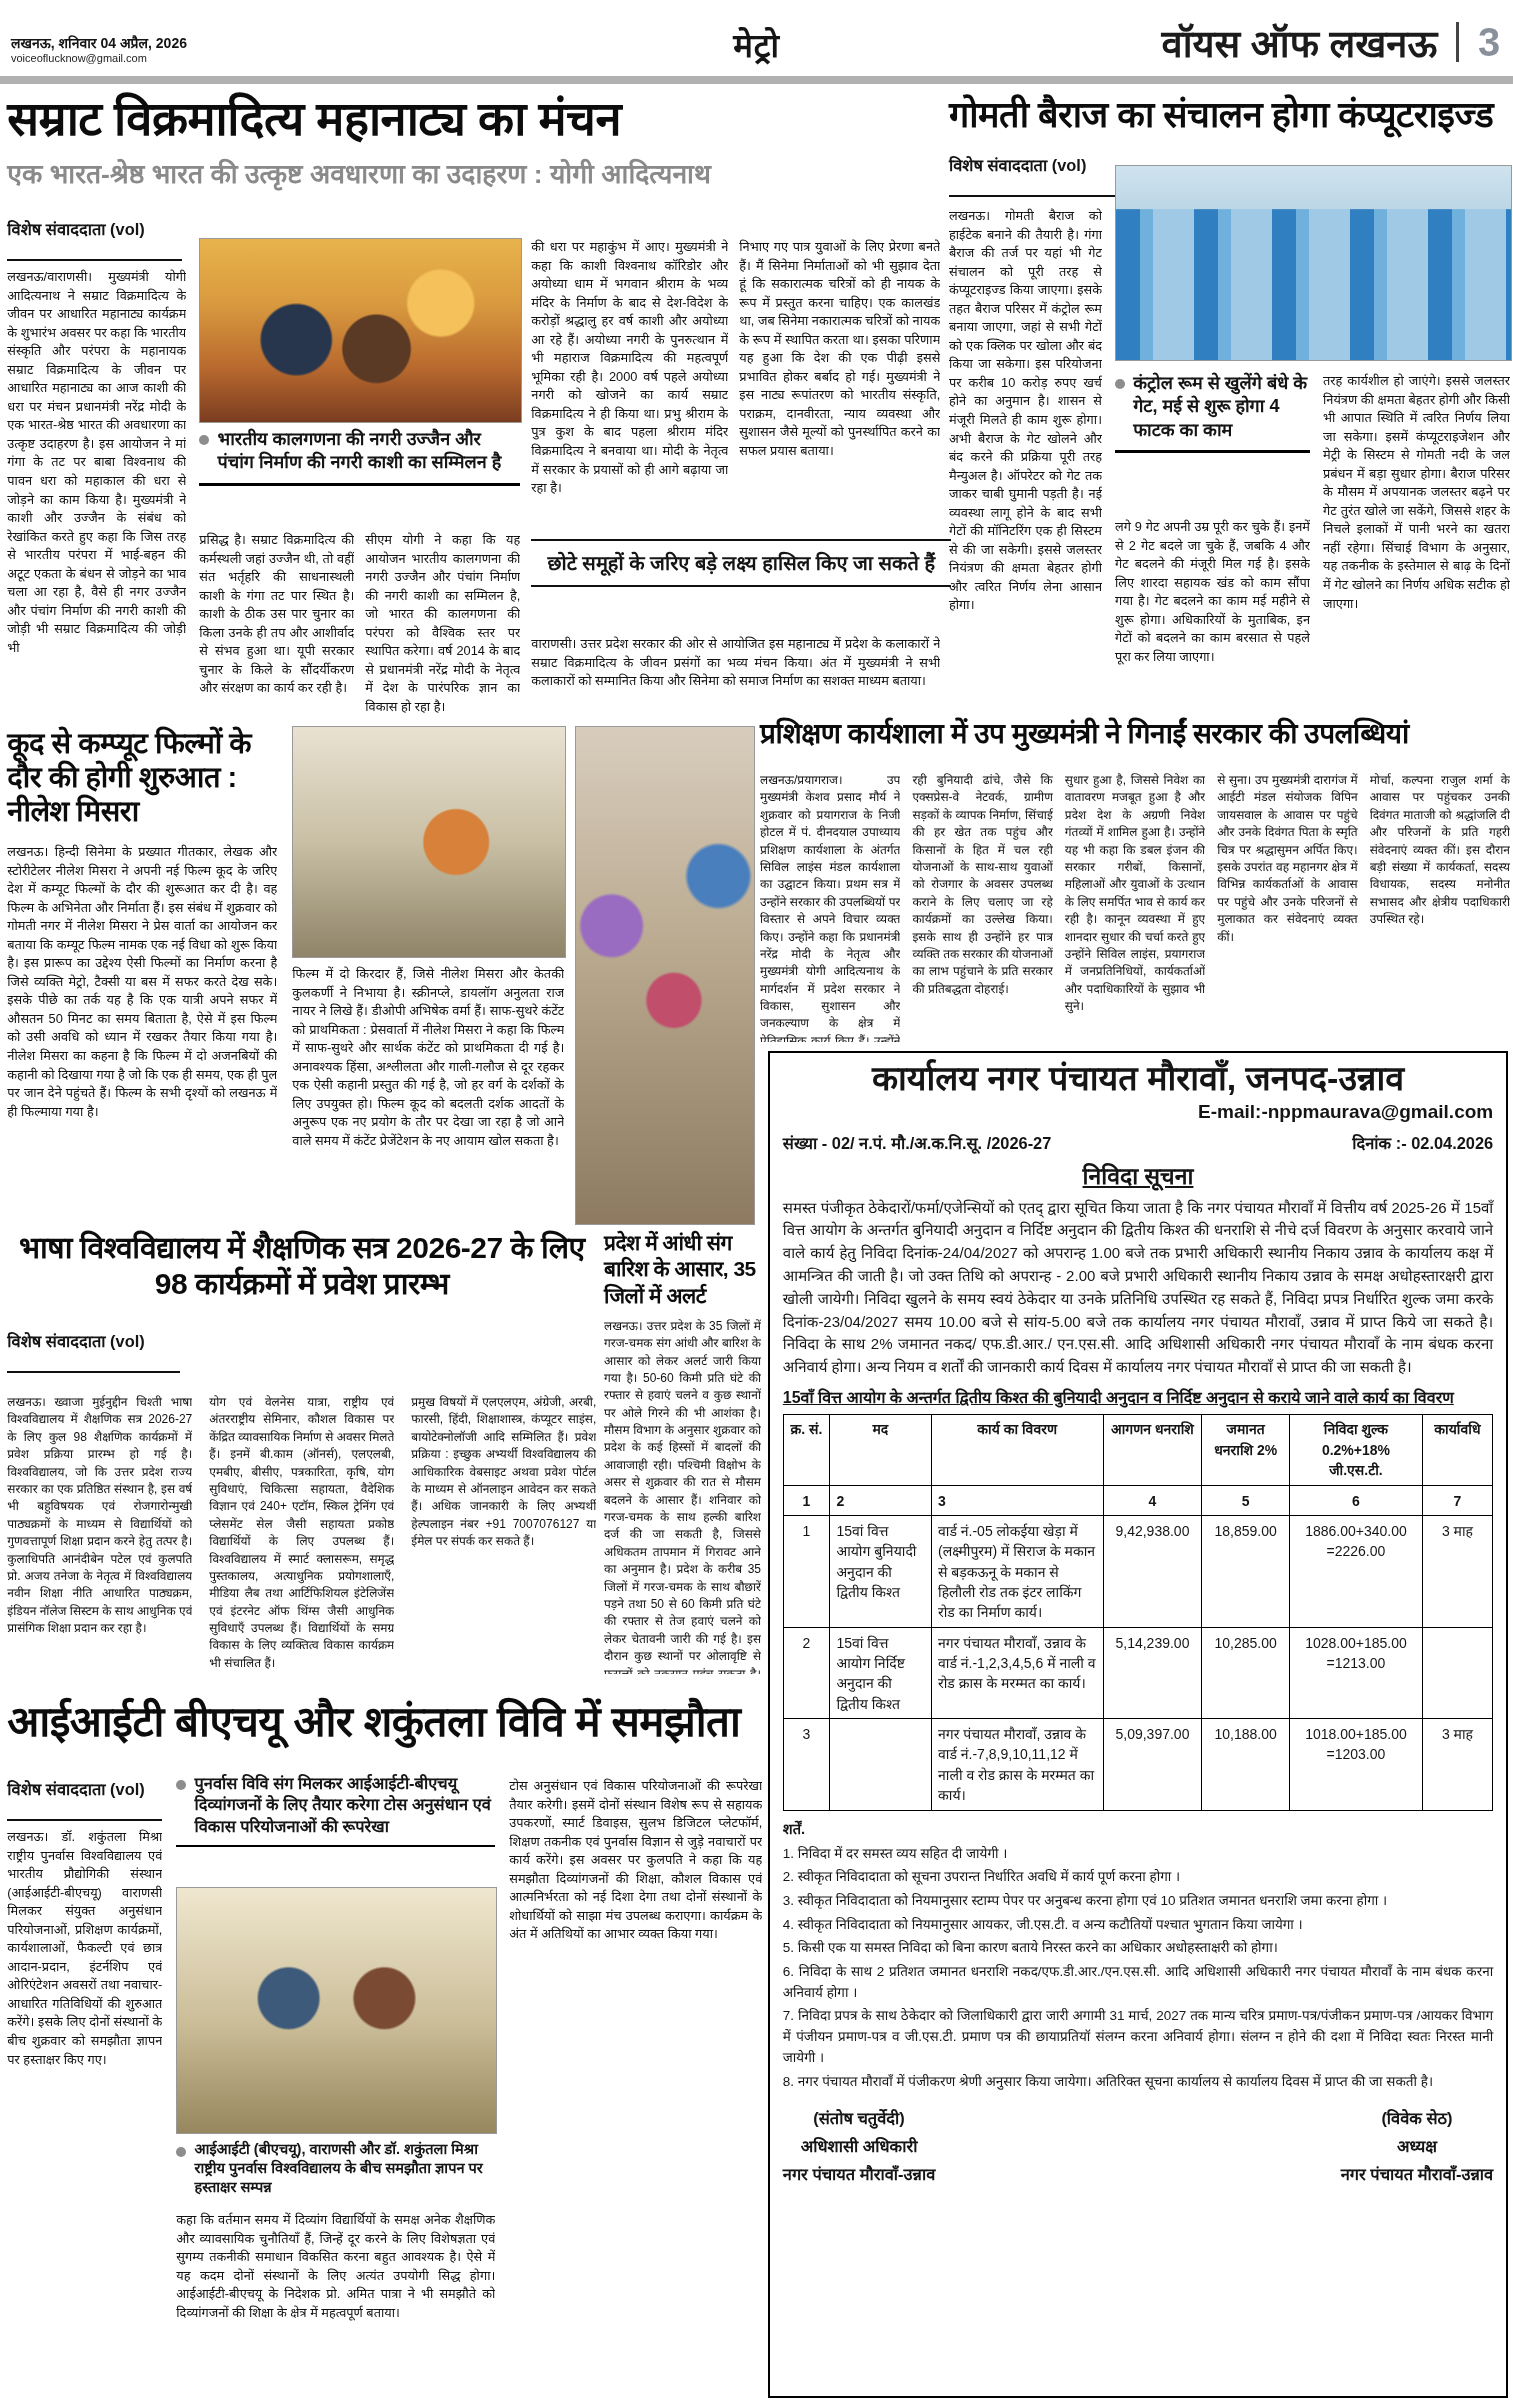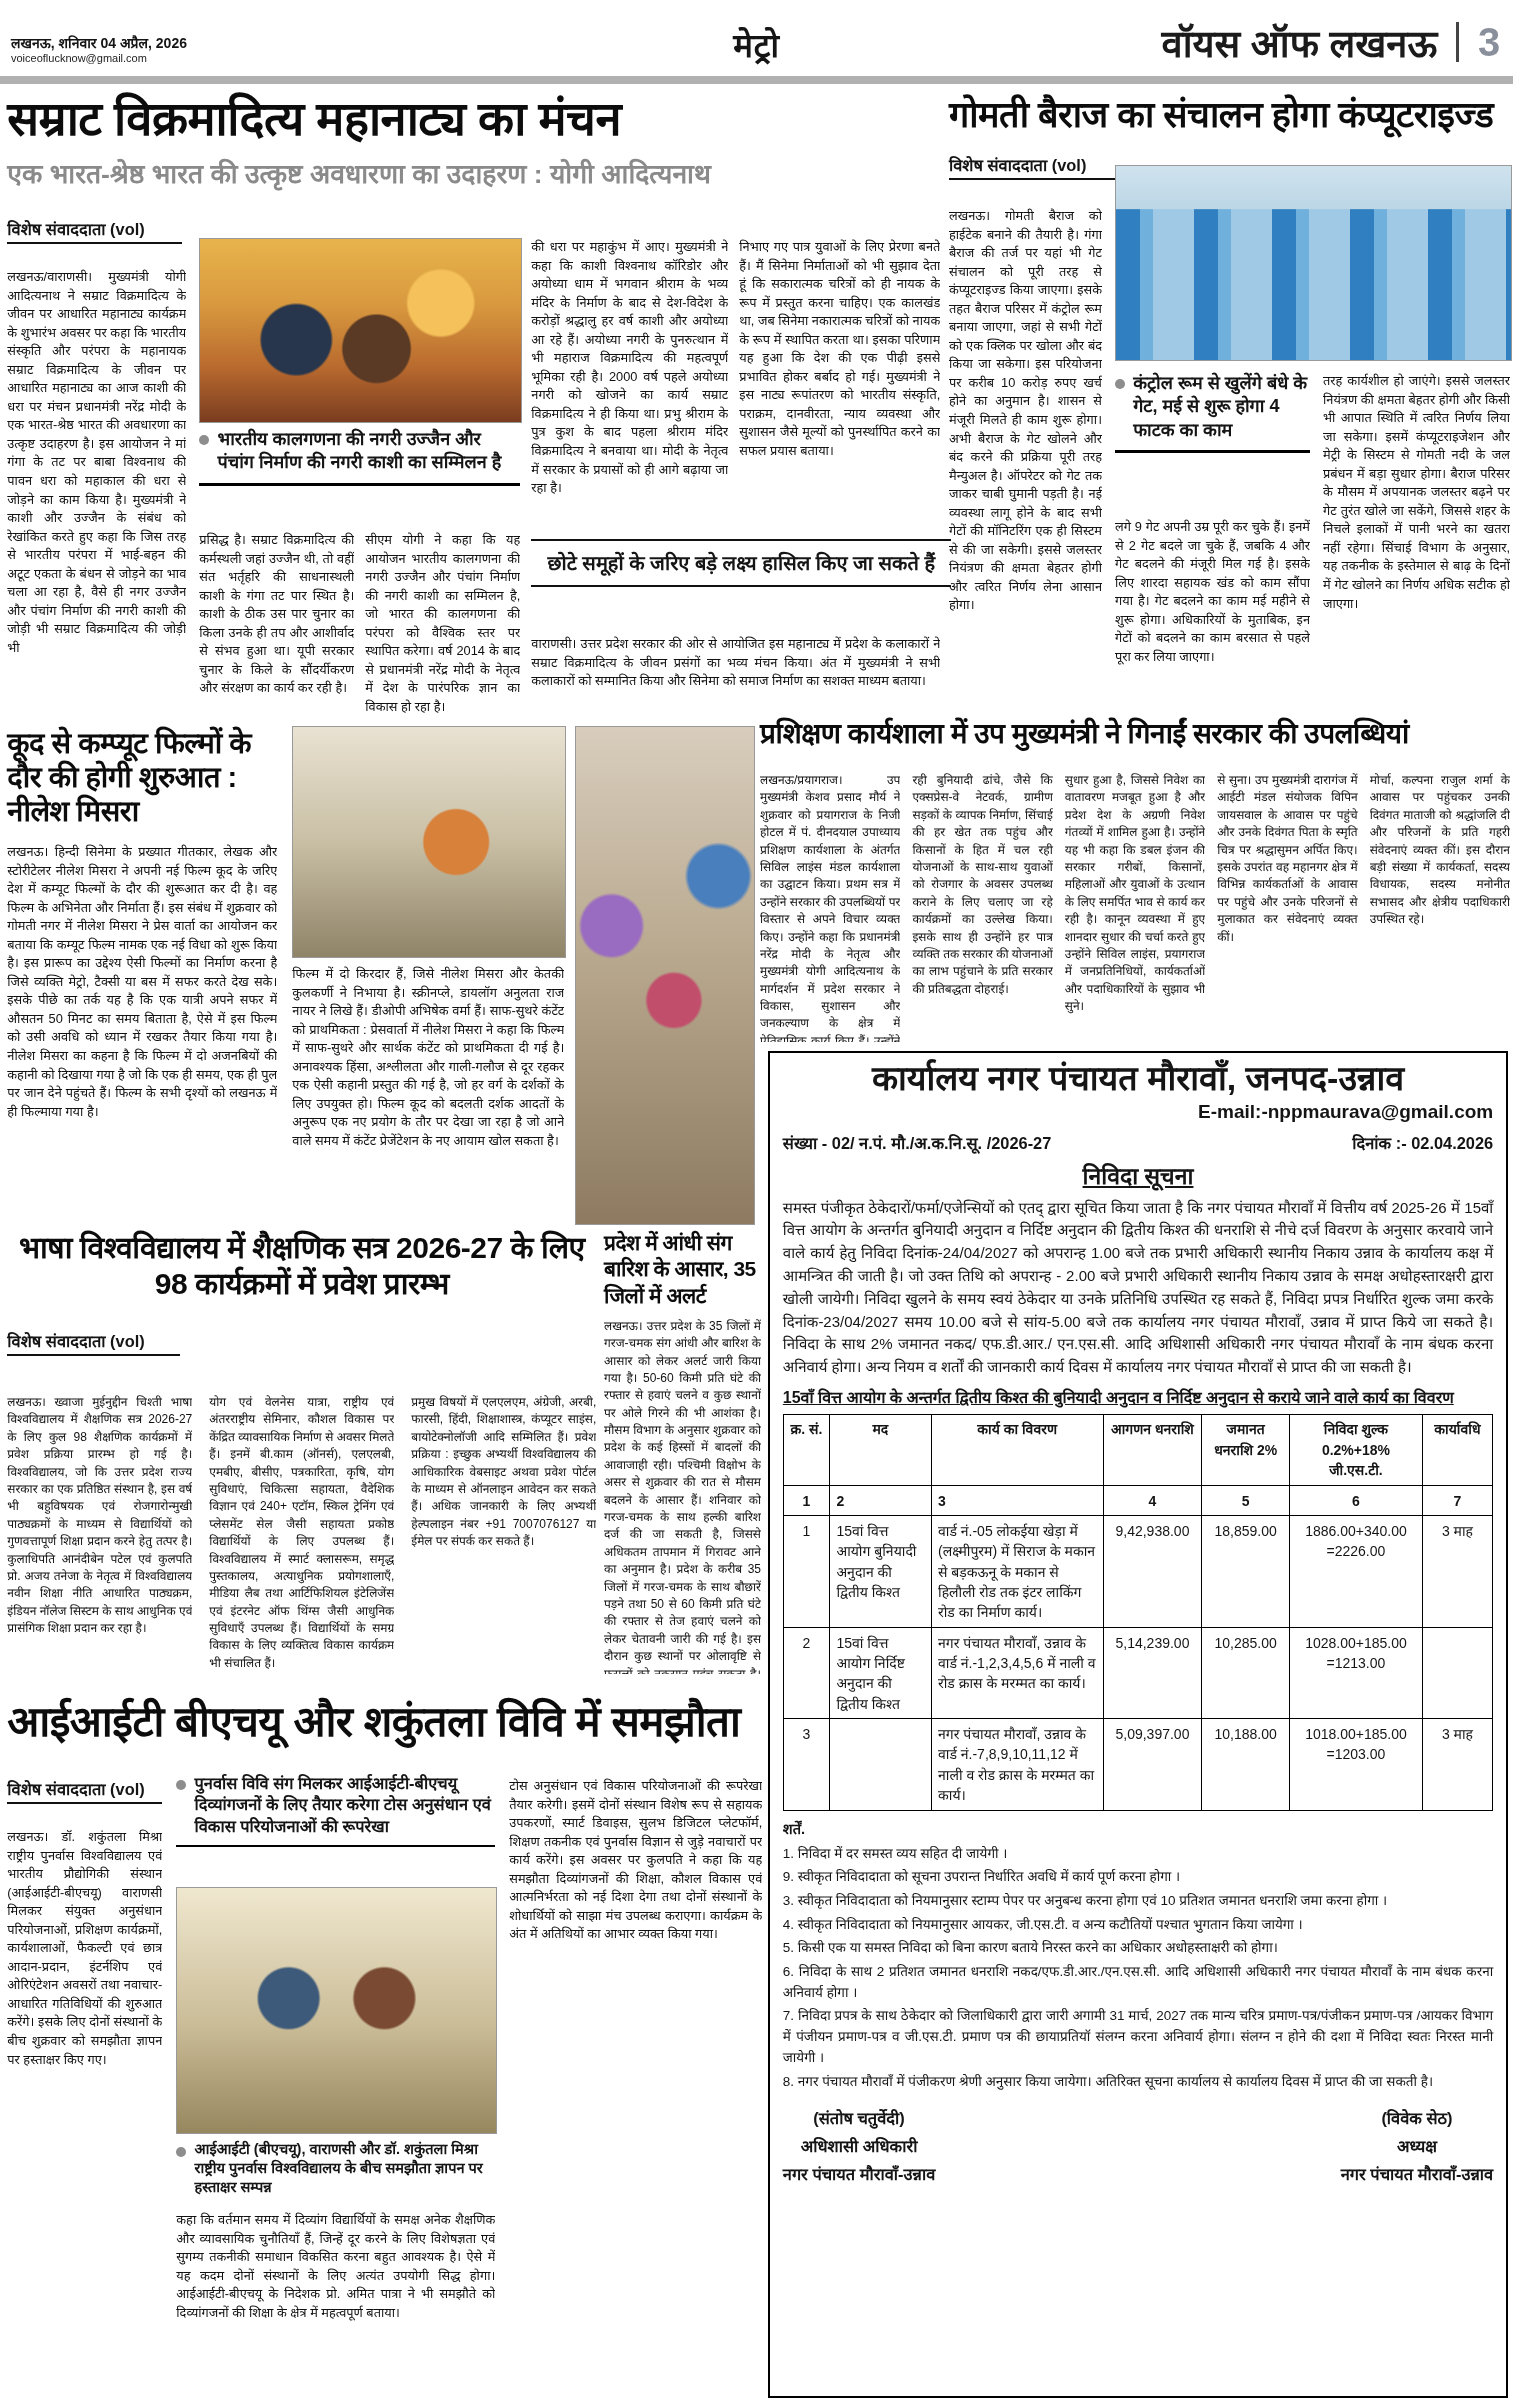--- a/index.html
+++ b/index.html
@@ -11,21 +11,21 @@
   .hdr-mail{font-size:11px;color:#222;}
   .hdr-metro{font-size:33px;font-weight:bold;letter-spacing:0.9px;}
   .mast{display:flex;align-items:center;gap:19px;}
   .mast-name{font-size:38px;font-weight:bold;letter-spacing:0px;color:#1b1b1b;}
   .mast-div{width:2.7px;height:40px;background:#444;}
   .mast-page{font-size:40px;font-weight:bold;color:#8a909b;}
   .hdr-bar{background:#b1b1b1;}
   
   .headline{font-weight:bold;color:#0c0c0c;line-height:1.05;letter-spacing:-0.5px;}
   .subhead{font-weight:bold;color:#8a8a8a;line-height:1.1;}
-  .byline{font-size:16.4px;font-weight:bold;border-bottom:2.7px solid #111;padding-bottom:2px;}
+  .byline{font-size:16.4px;font-weight:bold;border-bottom:2.7px solid #111;padding-bottom:19px;}
   .txt{font-size:12.8px;line-height:1.45;text-align:justify;overflow:hidden;color:#111;}
   .txt-sm{font-size:12px;}
   .cap{display:flex;gap:8.2px;border-bottom:3.7px solid #000;padding-bottom:8.2px;overflow:hidden;}
   .cap .dot{flex:0 0 10px;width:10px;height:10px;border-radius:50%;background:#8d8d8d;margin-top:7.3px;}
   .cap .cap-t{font-size:18px;font-weight:bold;line-height:1.3;}
   .pullquote{font-size:20px;font-weight:bold;text-align:center;line-height:1.3;
              border-top:2.7px solid #111;border-bottom:2.7px solid #111;padding:9px 5.5px;overflow:hidden;}
   .photo{overflow:hidden;border:0.9px solid #999;}
   .ph-stage{background:
      radial-gradient(circle at 75% 35%,#f5c15a 0 12%,transparent 13%),
@@ -190,21 +190,21 @@
         <td class="num">5,09,397.00</td>
         <td class="num">10,188.00</td>
         <td style="text-align:center;">1018.00+185.00 =1203.00</td>
         <td class="num">3 माह</td>
       </tr>
     </tbody>
       </table>
     <div class="terms">
       <span class="t-label">शर्तें.</span>
       <div>1.  निविदा में दर समस्त व्यय सहित दी जायेगी ।</div>
-      <div>9.  स्वीकृत निविदादाता को सूचना उपरान्त निर्धारित अवधि में कार्य पूर्ण करना होगा ।</div>
+      <div>2.  स्वीकृत निविदादाता को सूचना उपरान्त निर्धारित अवधि में कार्य पूर्ण करना होगा ।</div>
       <div>3.  स्वीकृत निविदादाता को नियमानुसार स्टाम्प पेपर पर अनुबन्ध करना होगा एवं 10 प्रतिशत जमानत धनराशि जमा करना होगा ।</div>
       <div>4.  स्वीकृत निविदादाता को नियमानुसार आयकर, जी.एस.टी. व अन्य कटौतियों पश्चात भुगतान किया जायेगा ।</div>
       <div>5.  किसी एक या समस्त निविदा को बिना कारण बताये निरस्त करने का अधिकार अधोहस्ताक्षरी को होगा।</div>
       <div>6.  निविदा के साथ 2 प्रतिशत जमानत धनराशि नकद/एफ.डी.आर./एन.एस.सी. आदि अधिशासी अधिकारी नगर पंचायत मौरावाँ के नाम बंधक करना अनिवार्य होगा ।</div>
       <div>7.  निविदा प्रपत्र के साथ ठेकेदार को जिलाधिकारी द्वारा जारी अगामी 31 मार्च, 2027 तक मान्य चरित्र प्रमाण-पत्र/पंजीकन प्रमाण-पत्र /आयकर विभाग में पंजीयन प्रमाण-पत्र व जी.एस.टी. प्रमाण पत्र की छायाप्रतियॉ संलग्न करना अनिवार्य होगा। संलग्न न होने की दशा में निविदा स्वतः निरस्त मानी जायेगी ।</div>
       <div>8.  नगर पंचायत मौरावाँ में पंजीकरण श्रेणी अनुसार किया जायेगा। अतिरिक्त सूचना कार्यालय से कार्यालय दिवस में प्राप्त की जा सकती है।</div>
     </div>
     <div class="sig-row">
       <div class="sig">
         <div>(संतोष चतुर्वेदी)</div>

